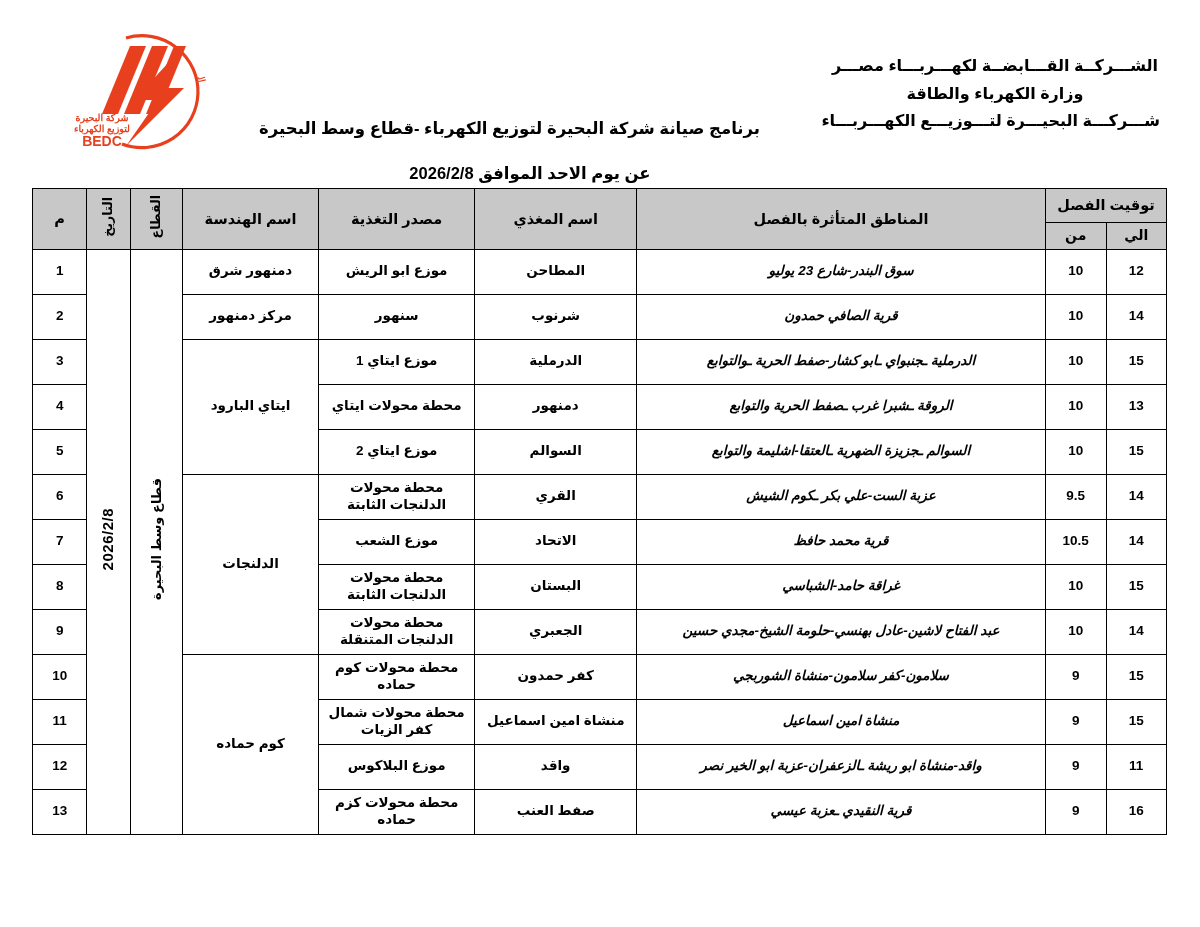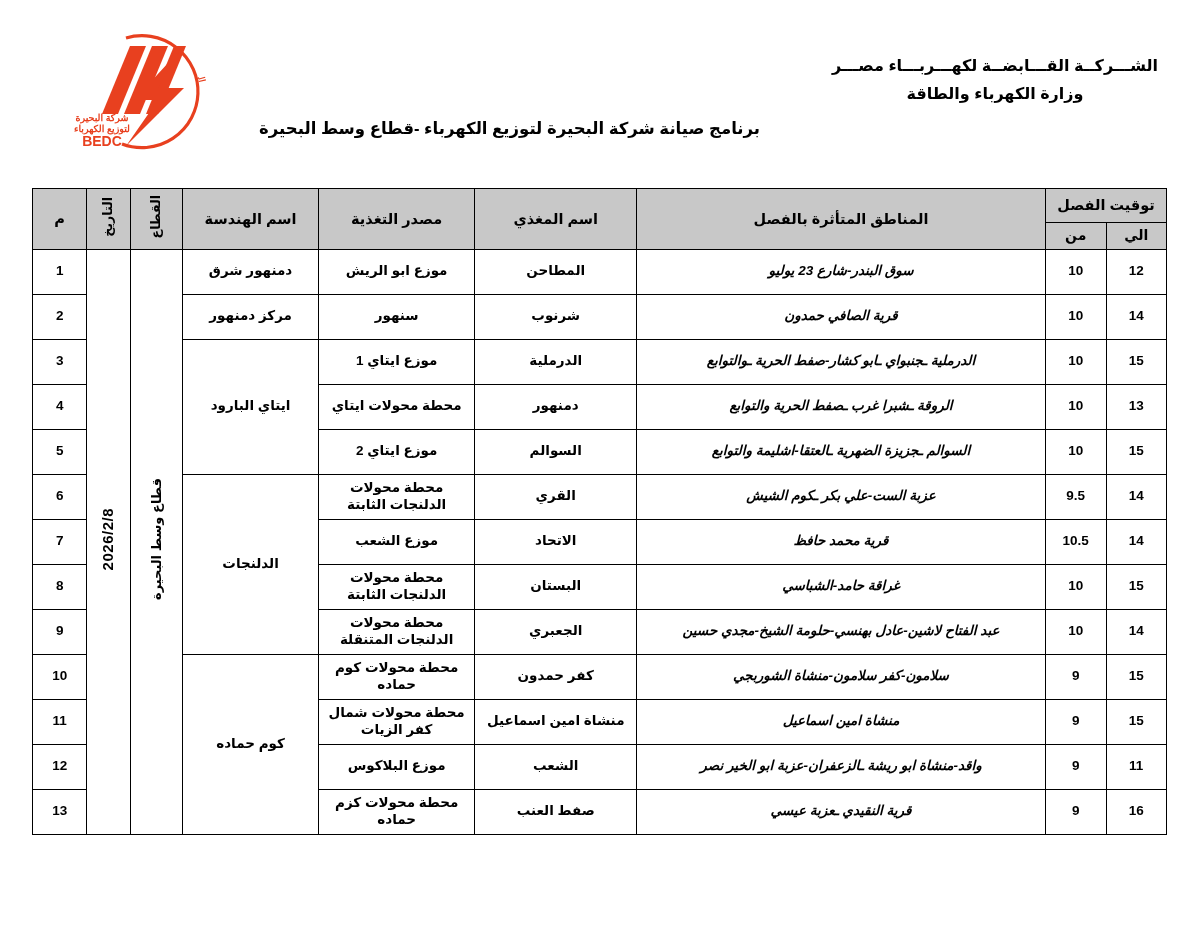--- a/index.html
+++ b/index.html
@@ -184,25 +184,27 @@
           <path id="arcpath" d="M 136 56 A 52 52 0 0 1 60 116" fill="none"></path>
         </defs>
         <text font-family="'Liberation Sans', sans-serif" font-size="9" font-weight="bold" fill="#E8401F" direction="rtl">
           <textPath href="#arcpath" startOffset="4%">الشركة القابضة لكهرباء مصر</textPath>
         </text>
       </svg>
     </div>
 
     <div class="title-block">
       <div class="title-line1">برنامج صيانة شركة البحيرة لتوزيع الكهرباء -قطاع وسط البحيرة</div>
+      <div class="title-line2">عن يوم الاحد الموافق 2026/2/8</div>
     </div>
 
     <div class="org-block">
       <div class="org-line wide">الشـــركــة القـــابضــة لكهـــربـــاء مصـــر</div>
       <div class="org-line">وزارة الكهرباء والطاقة</div>
+      <div class="org-line wide">شـــركـــة البحيـــرة لتـــوزيـــع الكهـــربـــاء</div>
     </div>
   </div>
 
   <div class="table-wrap">
     <table class="sched">
       <colgroup>
         <col class="c-to">
           <col class="c-from">
           <col class="c-areas">
           <col class="c-feed">
@@ -321,21 +323,21 @@
             <td class="time-cell">9</td>
             <td class="areas-cell">منشاة امين اسماعيل</td>
             <td>منشاة امين اسماعيل</td>
             <td class="src-small">محطة محولات شمال كفر الزيات</td>
             <td class="num-cell">11</td>
           </tr>
           <tr class="row-h">
             <td class="time-cell">11</td>
             <td class="time-cell">9</td>
             <td class="areas-cell">واقد-منشاة ابو ريشة ـالزعفران-عزبة ابو الخير نصر</td>
-            <td>الشعب</td>
+            <td>واقد</td>
             <td class="src-small">موزع البلاكوس</td>
             <td class="num-cell">12</td>
           </tr>
           <tr class="row-h">
             <td class="time-cell">16</td>
             <td class="time-cell">9</td>
             <td class="areas-cell">قرية النقيدي ـعزبة عيسي</td>
             <td>صفط العنب</td>
             <td class="src-small">محطة محولات كزم حماده</td>
             <td class="num-cell">13</td>

